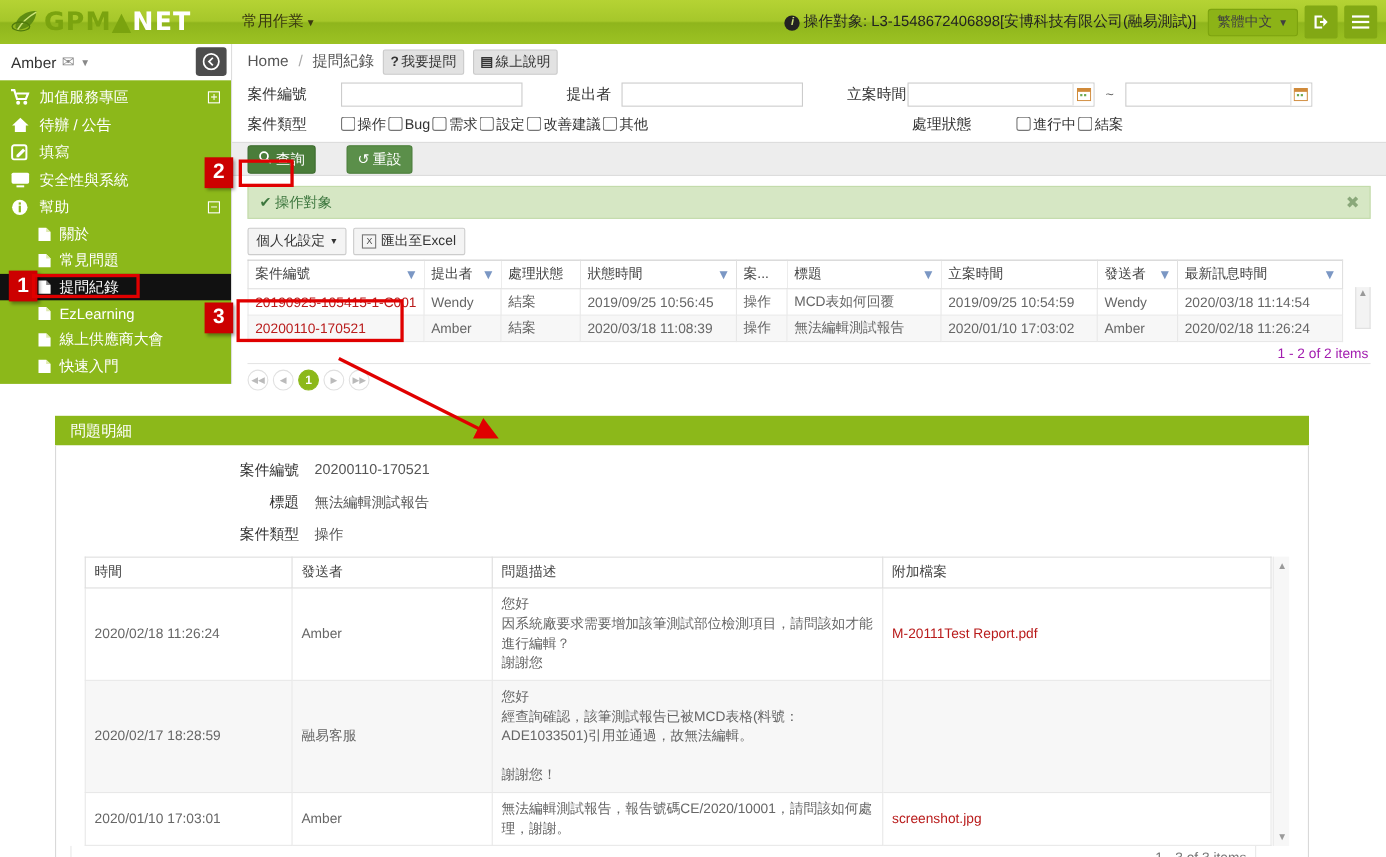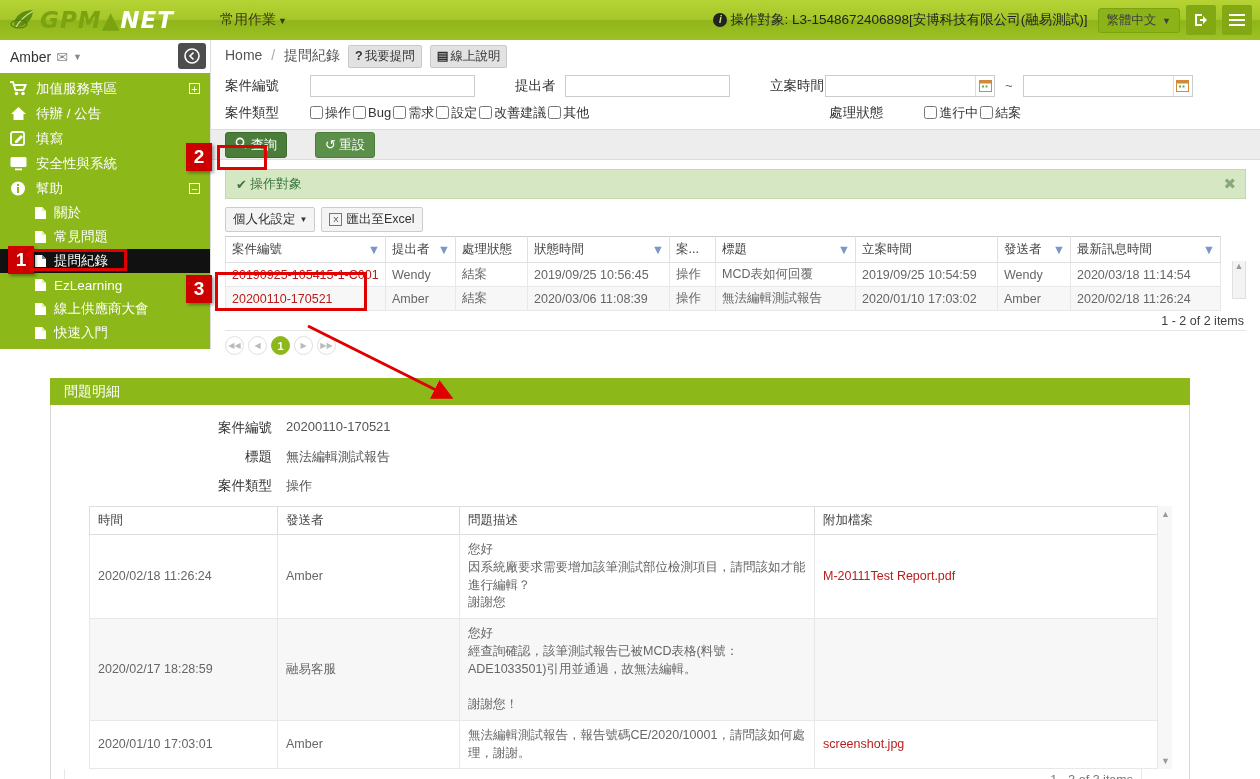--- a/index.html
+++ b/index.html
@@ -9,21 +9,21 @@
     font-family:"Liberation Sans","DejaVu Sans",sans-serif;
     font-size:13px; color:#333; background:#fff; position:relative;
   }
 
   
   .topbar{
     position:absolute; left:0; top:0; width:1260px; height:40px;
     background:linear-gradient(to bottom,#b5d334 0%,#a6c72a 48%,#8fb51c 52%,#9cc223 100%);
     display:flex; align-items:center;
   }
-  .logo-wrap{ width:210px; display:flex; align-items:center; padding-left:10px;font-style:italic; }
+  .logo-wrap{ width:210px; display:flex; align-items:center; padding-left:10px; }
   .logo-leaf{ width:26px; height:26px; position:relative; margin-right:4px;}
   .logo-leaf svg{ display:block; }
   .logo-text{ font-size:23px; font-weight:bold; letter-spacing:1px;
     font-family:"DejaVu Sans",sans-serif; color:#7aa30f; }
   .logo-text .w{ color:#fff; }
   .menu-common{ color:#3a3a10; font-size:14px; margin-left:10px; cursor:pointer; }
   .caret{ font-size:9px; margin-left:2px; }
   .top-right{ margin-left:auto; display:flex; align-items:center; padding-right:8px; }
   .op-target{ color:#222; font-size:13.5px; margin-right:10px; white-space:nowrap;}
   .info-dot{ display:inline-block; width:14px;height:14px;border-radius:50%;
@@ -106,40 +106,40 @@
   table.grid th .f{ position:absolute; right:5px; top:6px; color:#7b97c4; cursor:pointer;}
   table.grid td{ border:1px solid #e8e8e8; padding:3px 6px; color:#666; height:19px;
     overflow:hidden; white-space:nowrap; text-overflow:ellipsis;}
   table.grid tr.alt td{ background:#f7f7f7; }
   a.link{ color:#b91c1c; text-decoration:none; cursor:pointer; }
 
   .grid-wrap{ margin:0 14px; position:relative; }
   .vscroll{ position:absolute; right:0; top:25px; width:14px; height:38px;
     background:#f3f3f3; border:1px solid #e0e0e0; border-top:none;
     display:flex;align-items:flex-start;justify-content:center; color:#999; font-size:9px;}
-  .items-count{ text-align:right; font-size:12.5px; color:#404040; padding:3px 16px 0 1px;}
+  .items-count{ text-align:right; font-size:12.5px; color:#a21caf; padding:3px 16px 0 1px;}
 
   .pager{ display:flex; align-items:center; gap:4px; margin:2px 14px 0 14px;
     border-top:1px solid #e5e5e5; padding:5px 0 4px 0;}
   .pg{ width:19px;height:19px;border-radius:50%; border:1px solid #e0e0e0;
     display:flex;align-items:center;justify-content:center; color:#bbb; font-size:8px; cursor:pointer;}
   .pg.cur{ background:#8cb81a; border-color:#8cb81a; color:#fff; font-size:11px; font-weight:bold;}
 
   
   .detail{ position:absolute; left:50px; top:378px; width:1140px; }
   .detail-head{ background:#8cb81a; color:#fff; height:27px; display:flex;
     align-items:center; padding-left:14px; font-size:14px; }
   .detail-body{ border:1px solid #d9d9d9; border-top:none; background:#fff;
     padding:14px 0 0 0; }
   .d-row{ display:flex; align-items:flex-start; margin-bottom:11px; }
   .d-lbl{ width:235px; text-align:right; padding-right:14px; font-size:13.5px; color:#333;}
   .d-val{ font-size:13px; color:#555; }
 
   table.dgrid{ border-collapse:collapse; table-layout:fixed; width:1078px;
-     margin-left:25px; font-size:12.5px;}
+     margin-left:13px; font-size:12.5px;}
   table.dgrid th{ background:#fff; border:1px solid #dedede; text-align:left;
     font-weight:normal; color:#444; padding:5px 8px; height:25px;}
   table.dgrid td{ border:1px solid #e8e8e8; padding:6px 8px; color:#666;
     vertical-align:middle; line-height:1.42; }
   table.dgrid tr.alt td{ background:#f7f7f7; }
   .d-scroll{ position:absolute; right:0; top:0; width:15px; height:100%;
     background:#f7f7f7; border-left:1px solid #e8e8e8;}
   .d-grid-wrap{ position:relative; width:1108px; margin-left:13px;}
   .arrow-up,.arrow-down{ position:absolute; right:2px; color:#9a9a9a; font-size:9px;}
   .arrow-up{ top:3px; } .arrow-down{ bottom:3px; }
@@ -480,21 +480,21 @@
           <td>操作</td>
           <td>MCD表如何回覆</td>
           <td>2019/09/25 10:54:59</td>
           <td>Wendy</td>
           <td>2020/03/18 11:14:54</td>
         </tr>
         <tr class="alt">
           <td><a class="link">20200110-170521</a></td>
           <td>Amber</td>
           <td>結案</td>
-          <td>2020/03/06 11:08:39</td>
+          <td>2020/03/18 11:08:39</td>
           <td>操作</td>
           <td>無法編輯測試報告</td>
           <td>2020/01/10 17:03:02</td>
           <td>Amber</td>
           <td>2020/02/18 11:26:24</td>
         </tr>
       </tbody>
     </table>
     <div class="vscroll">▲</div>
   </div>

